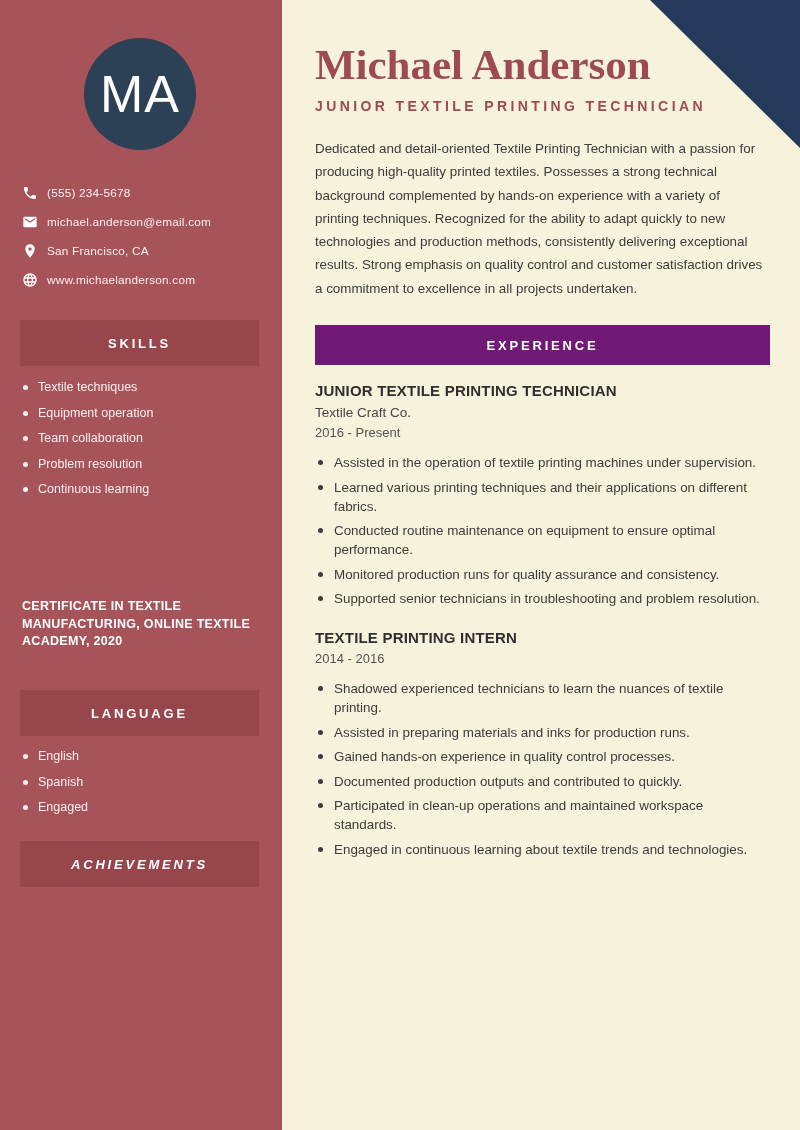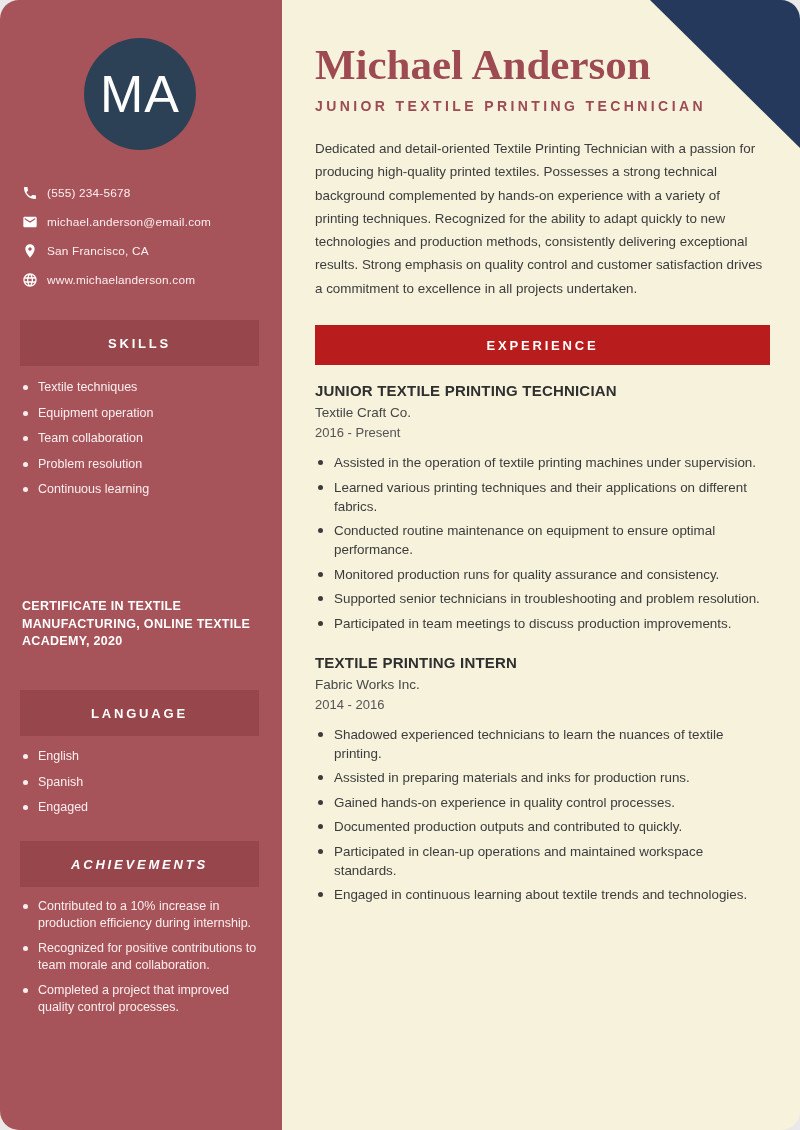--- a/index.html
+++ b/index.html
@@ -1,20 +1,19 @@
 <!DOCTYPE html>
 <html><head>
 <meta charset="utf-8">
 <style>
   html,body{margin:0;padding:0;background:#e9e9e9;}
   .page{
     position:relative;width:800px;height:1130px;margin:0 auto;
     background:#f6f2dc;overflow:hidden;
     font-family:"Liberation Sans",sans-serif;
-    border-radius:19px;
   }
   
   .sidebar{
     position:absolute;left:0;top:0;width:282px;height:1130px;
     background:#a65459;color:#fff;box-sizing:border-box;
   }
   .avatar{
     position:absolute;left:84px;top:38px;width:112px;height:112px;
     border-radius:50%;background:#2d4156;display:flex;align-items:center;justify-content:center;
   }
@@ -58,21 +57,21 @@
     font-family:"Liberation Serif",serif;font-weight:bold;
     font-size:43px;color:#9d4a52;line-height:46px;margin:0;
   }
   .job-subtitle{
     margin-top:10px;font-size:14px;font-weight:bold;letter-spacing:3.4px;color:#9d4a52;
   }
   .summary{
     margin-top:23px;width:452px;font-size:13.4px;line-height:23.3px;color:#3c3c3c;
   }
   .exp-header{
-    margin-top:25px;width:455px;height:40px;background:#b91c1c;
+    margin-top:25px;width:455px;height:40px;background:#701a75;
     display:flex;align-items:center;justify-content:center;
   }
   .exp-header span{font-size:13px;font-weight:bold;letter-spacing:2.8px;color:#fff;}
   .job{margin-top:17px;}
   .job + .job{margin-top:21px;}
   .job-title{font-size:15px;font-weight:bold;color:#2f2f2f;letter-spacing:.2px;}
   .job-company{margin-top:6px;font-size:13.5px;color:#474747;}
   .job-dates{margin-top:5px;font-size:13px;color:#545454;}
   ul.job-bullets{list-style:none;margin:13px 0 0 0;padding:0;width:452px;}
   ul.job-bullets li{
@@ -139,25 +138,20 @@
     </div>
     <ul class="side-list lang-list">
       <li>English</li>
       <li>Spanish</li>
       <li>Engaged</li>
     </ul>
 
     <div class="side-box ach-box">
       <span>ACHIEVEMENTS</span>
     </div>
-    <ul class="side-list ach-list">
-      <li>Contributed to a 10% increase in production efficiency during internship.</li>
-      <li>Recognized for positive contributions to team morale and collaboration.</li>
-      <li>Completed a project that improved quality control processes.</li>
-    </ul>
   </div>
 
   <div class="corner-triangle"></div>
 
   <div class="main">
     <h1 class="name">Michael Anderson</h1>
     <div class="job-subtitle">JUNIOR TEXTILE PRINTING TECHNICIAN</div>
     <div class="summary">Dedicated and detail-oriented Textile Printing Technician with a passion for producing high-quality printed textiles. Possesses a strong technical background complemented by hands-on experience with a variety of printing techniques. Recognized for the ability to adapt quickly to new technologies and production methods, consistently delivering exceptional results. Strong emphasis on quality control and customer satisfaction drives a commitment to excellence in all projects undertaken.</div>
 
     <div class="exp-header">
@@ -167,27 +161,25 @@
     <div class="job">
       <div class="job-title">JUNIOR TEXTILE PRINTING TECHNICIAN</div>
       <div class="job-company">Textile Craft Co.</div>
       <div class="job-dates">2016 - Present</div>
       <ul class="job-bullets">
         <li>Assisted in the operation of textile printing machines under supervision.</li>
         <li>Learned various printing techniques and their applications on different fabrics.</li>
         <li>Conducted routine maintenance on equipment to ensure optimal performance.</li>
         <li>Monitored production runs for quality assurance and consistency.</li>
         <li>Supported senior technicians in troubleshooting and problem resolution.</li>
-        <li>Participated in team meetings to discuss production improvements.</li>
       </ul>
     </div>
 
     <div class="job">
       <div class="job-title">TEXTILE PRINTING INTERN</div>
-      <div class="job-company">Fabric Works Inc.</div>
       <div class="job-dates">2014 - 2016</div>
       <ul class="job-bullets">
         <li>Shadowed experienced technicians to learn the nuances of textile printing.</li>
         <li>Assisted in preparing materials and inks for production runs.</li>
         <li>Gained hands-on experience in quality control processes.</li>
         <li>Documented production outputs and contributed to quickly.</li>
         <li>Participated in clean-up operations and maintained workspace standards.</li>
         <li>Engaged in continuous learning about textile trends and technologies.</li>
       </ul>
     </div>

